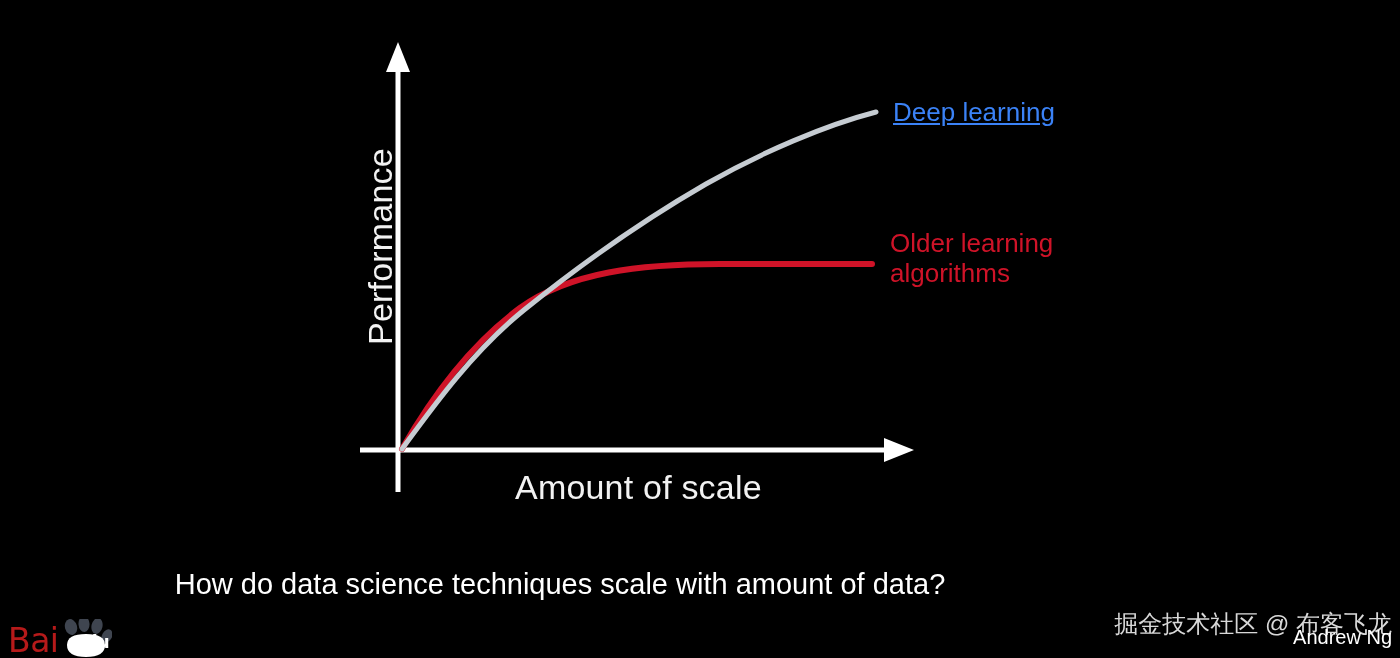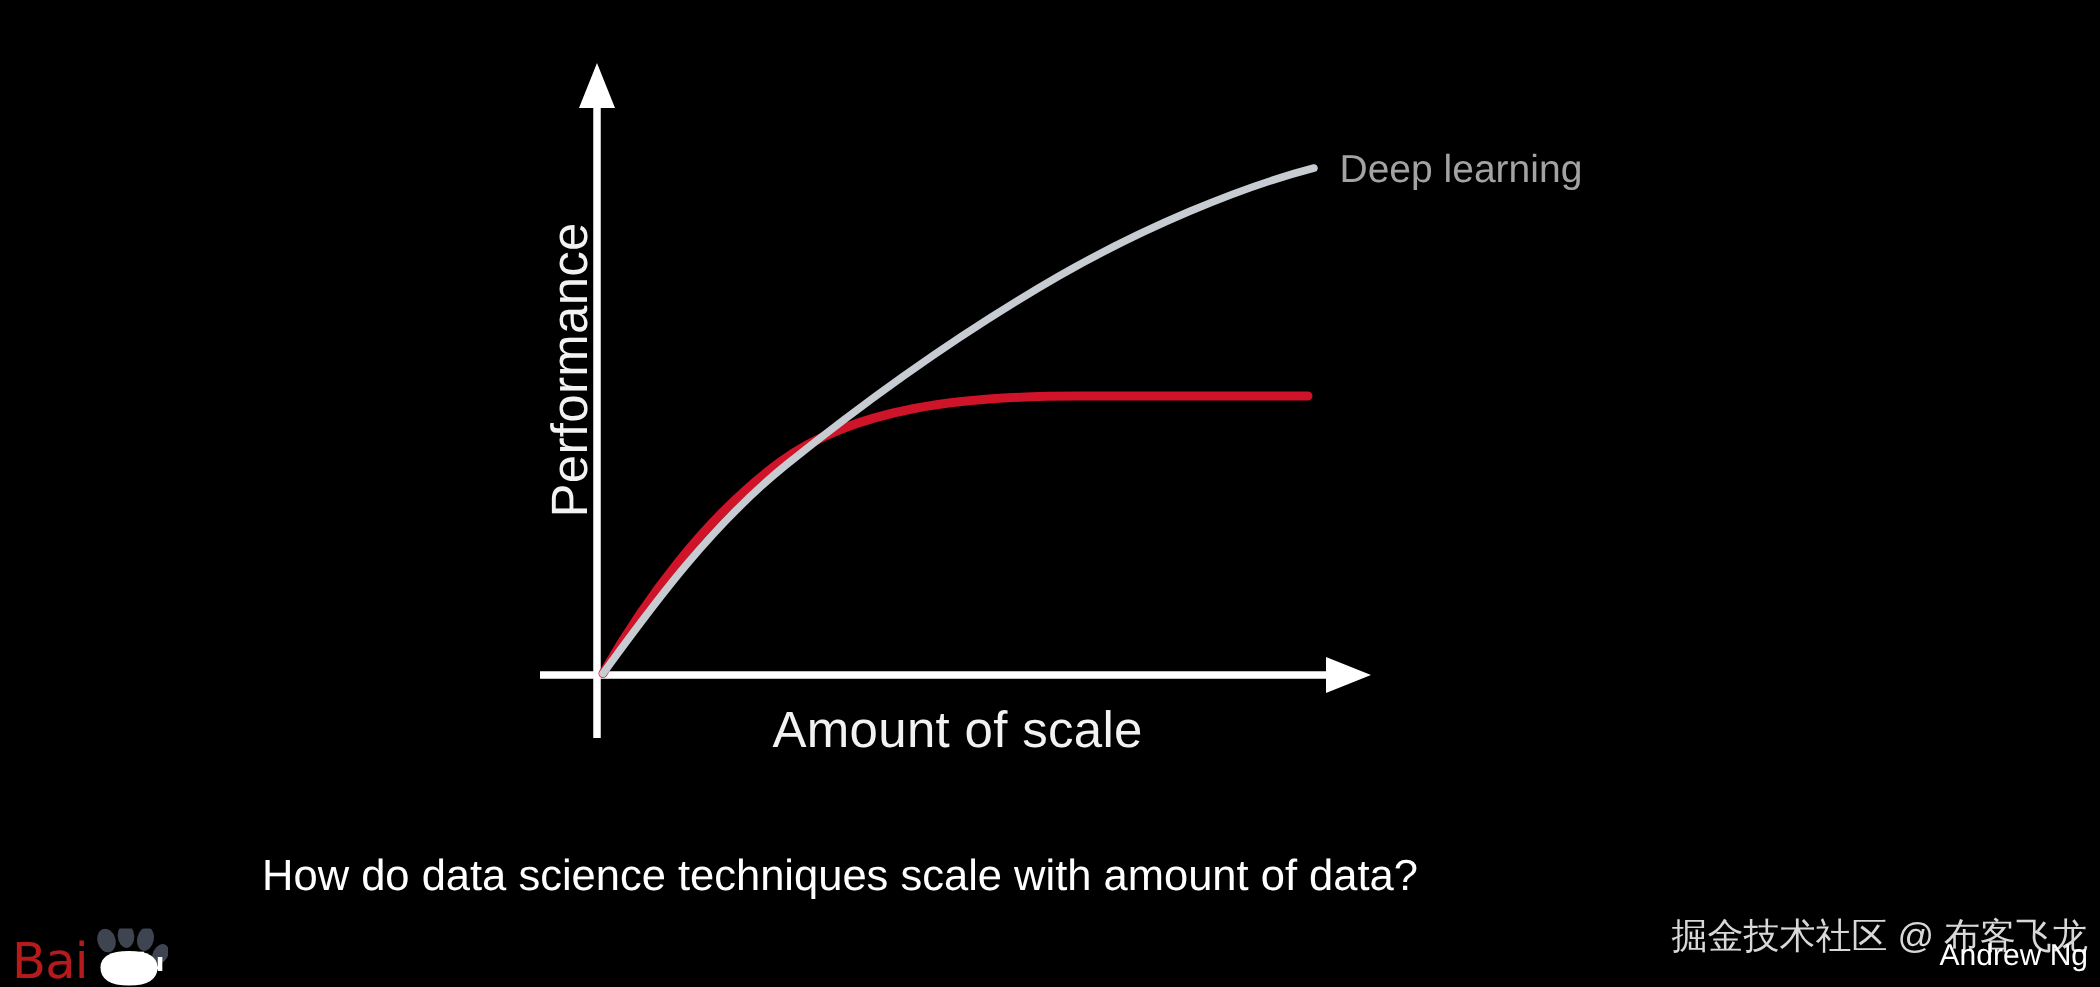--- a/index.html
+++ b/index.html
@@ -49,21 +49,22 @@
   
   .series-label {
     position: absolute;
     font-size: 26px;
     line-height: 30px;
     white-space: nowrap;
   }
   #label-deep-learning {
     left: 893px;
     top: 97px;
-    color: #a3a3a3;
+    color: #3b82f6;
+    text-decoration: underline;
   }
   #label-older-algorithms {
     left: 890px;
     top: 228px;
     color: #cf1328;
   }
 
   
   #caption {
     position: absolute;
@@ -161,20 +162,24 @@
              C 580,265 640,222 706,184
              C 762,152 826,125 876,112" fill="none" stroke="#c6ccd2" stroke-width="5" stroke-linecap="round"></path>
   </svg>
 
   <div class="axis-label" id="y-axis-label">Performance</div>
 
   <div class="axis-label" id="x-axis-label">Amount of scale</div>
 
   <div class="series-label" id="label-deep-learning">Deep learning</div>
 
+  <div class="series-label" id="label-older-algorithms">
+    <div>Older learning</div>
+    <div>algorithms</div>
+  </div>
 
   <div id="caption">How do data science techniques scale with amount of data?</div>
 
   <div id="baidu-logo">
     <span class="logo-word">Bai</span>
     <span id="paw-wrap">
       <svg id="paw-svg" width="52" height="40" viewBox="0 0 52 40" xmlns="http://www.w3.org/2000/svg">
         <ellipse cx="11" cy="8" rx="6" ry="8" fill="#3f4550" transform="rotate(-16 11 8)"></ellipse>
         <ellipse cx="24" cy="5" rx="5.5" ry="8" fill="#3f4550" transform="rotate(-4 24 5)"></ellipse>
         <ellipse cx="37" cy="7" rx="5.5" ry="8" fill="#3f4550" transform="rotate(12 37 7)"></ellipse>

